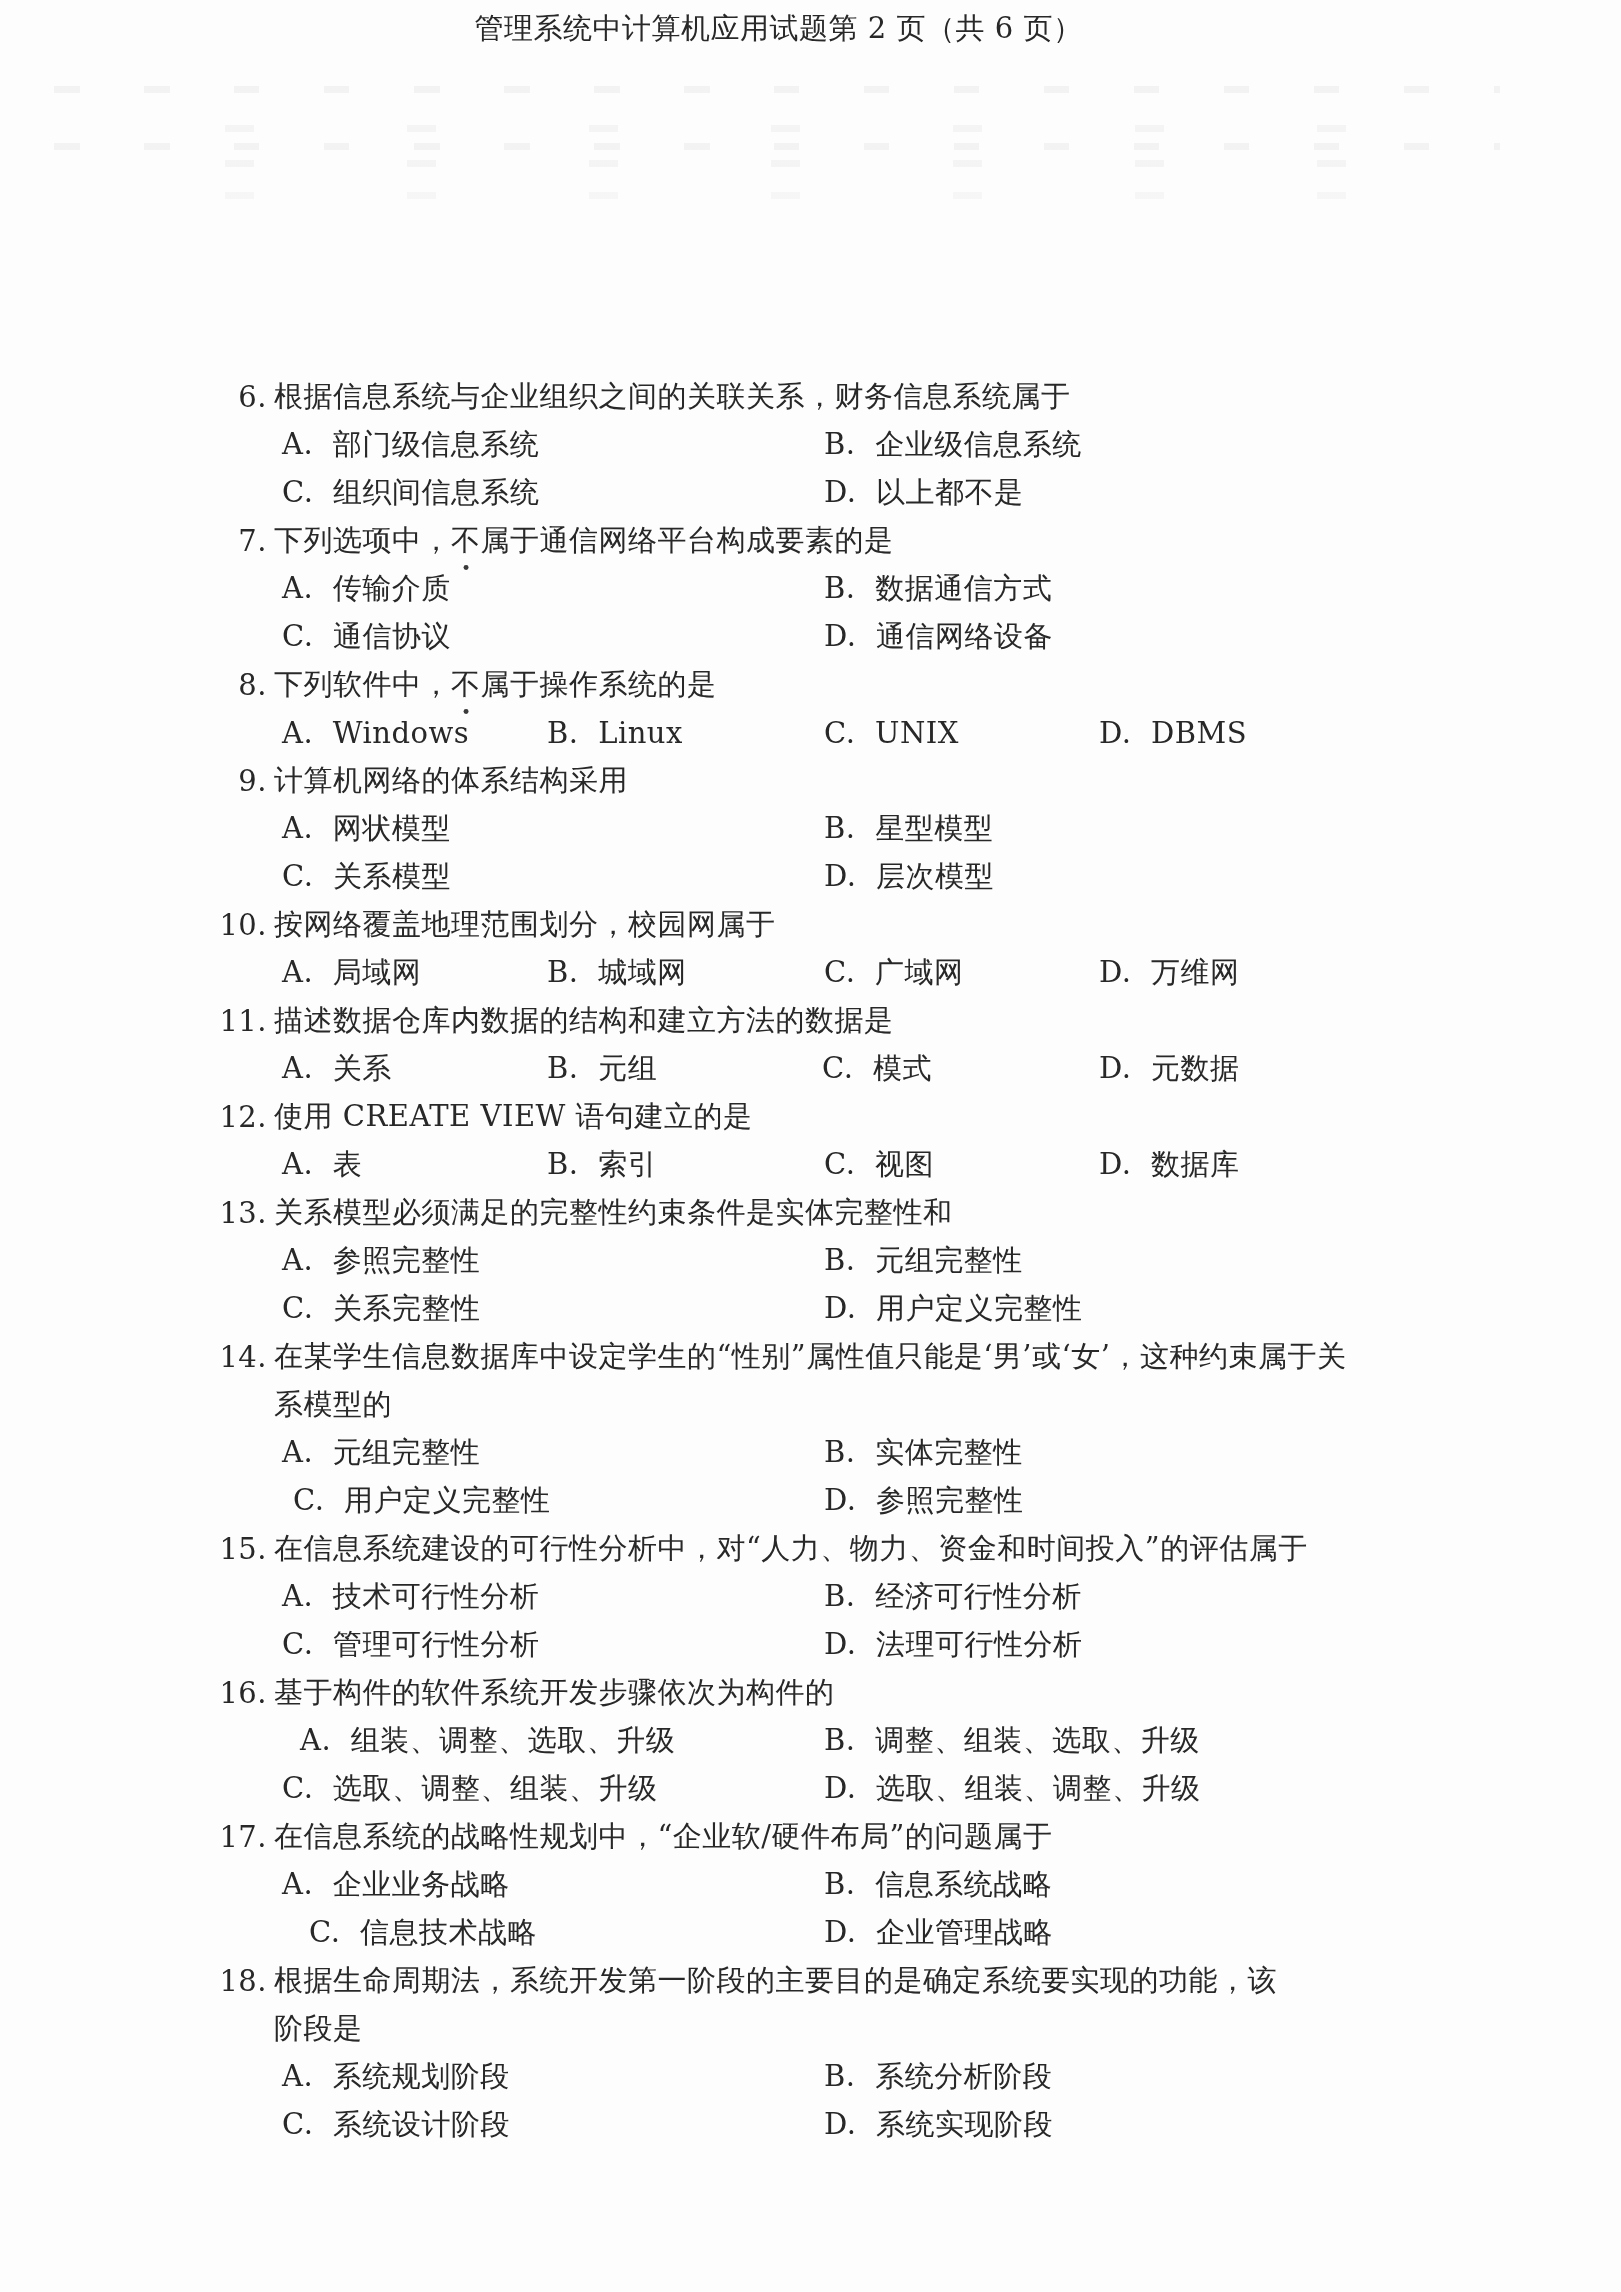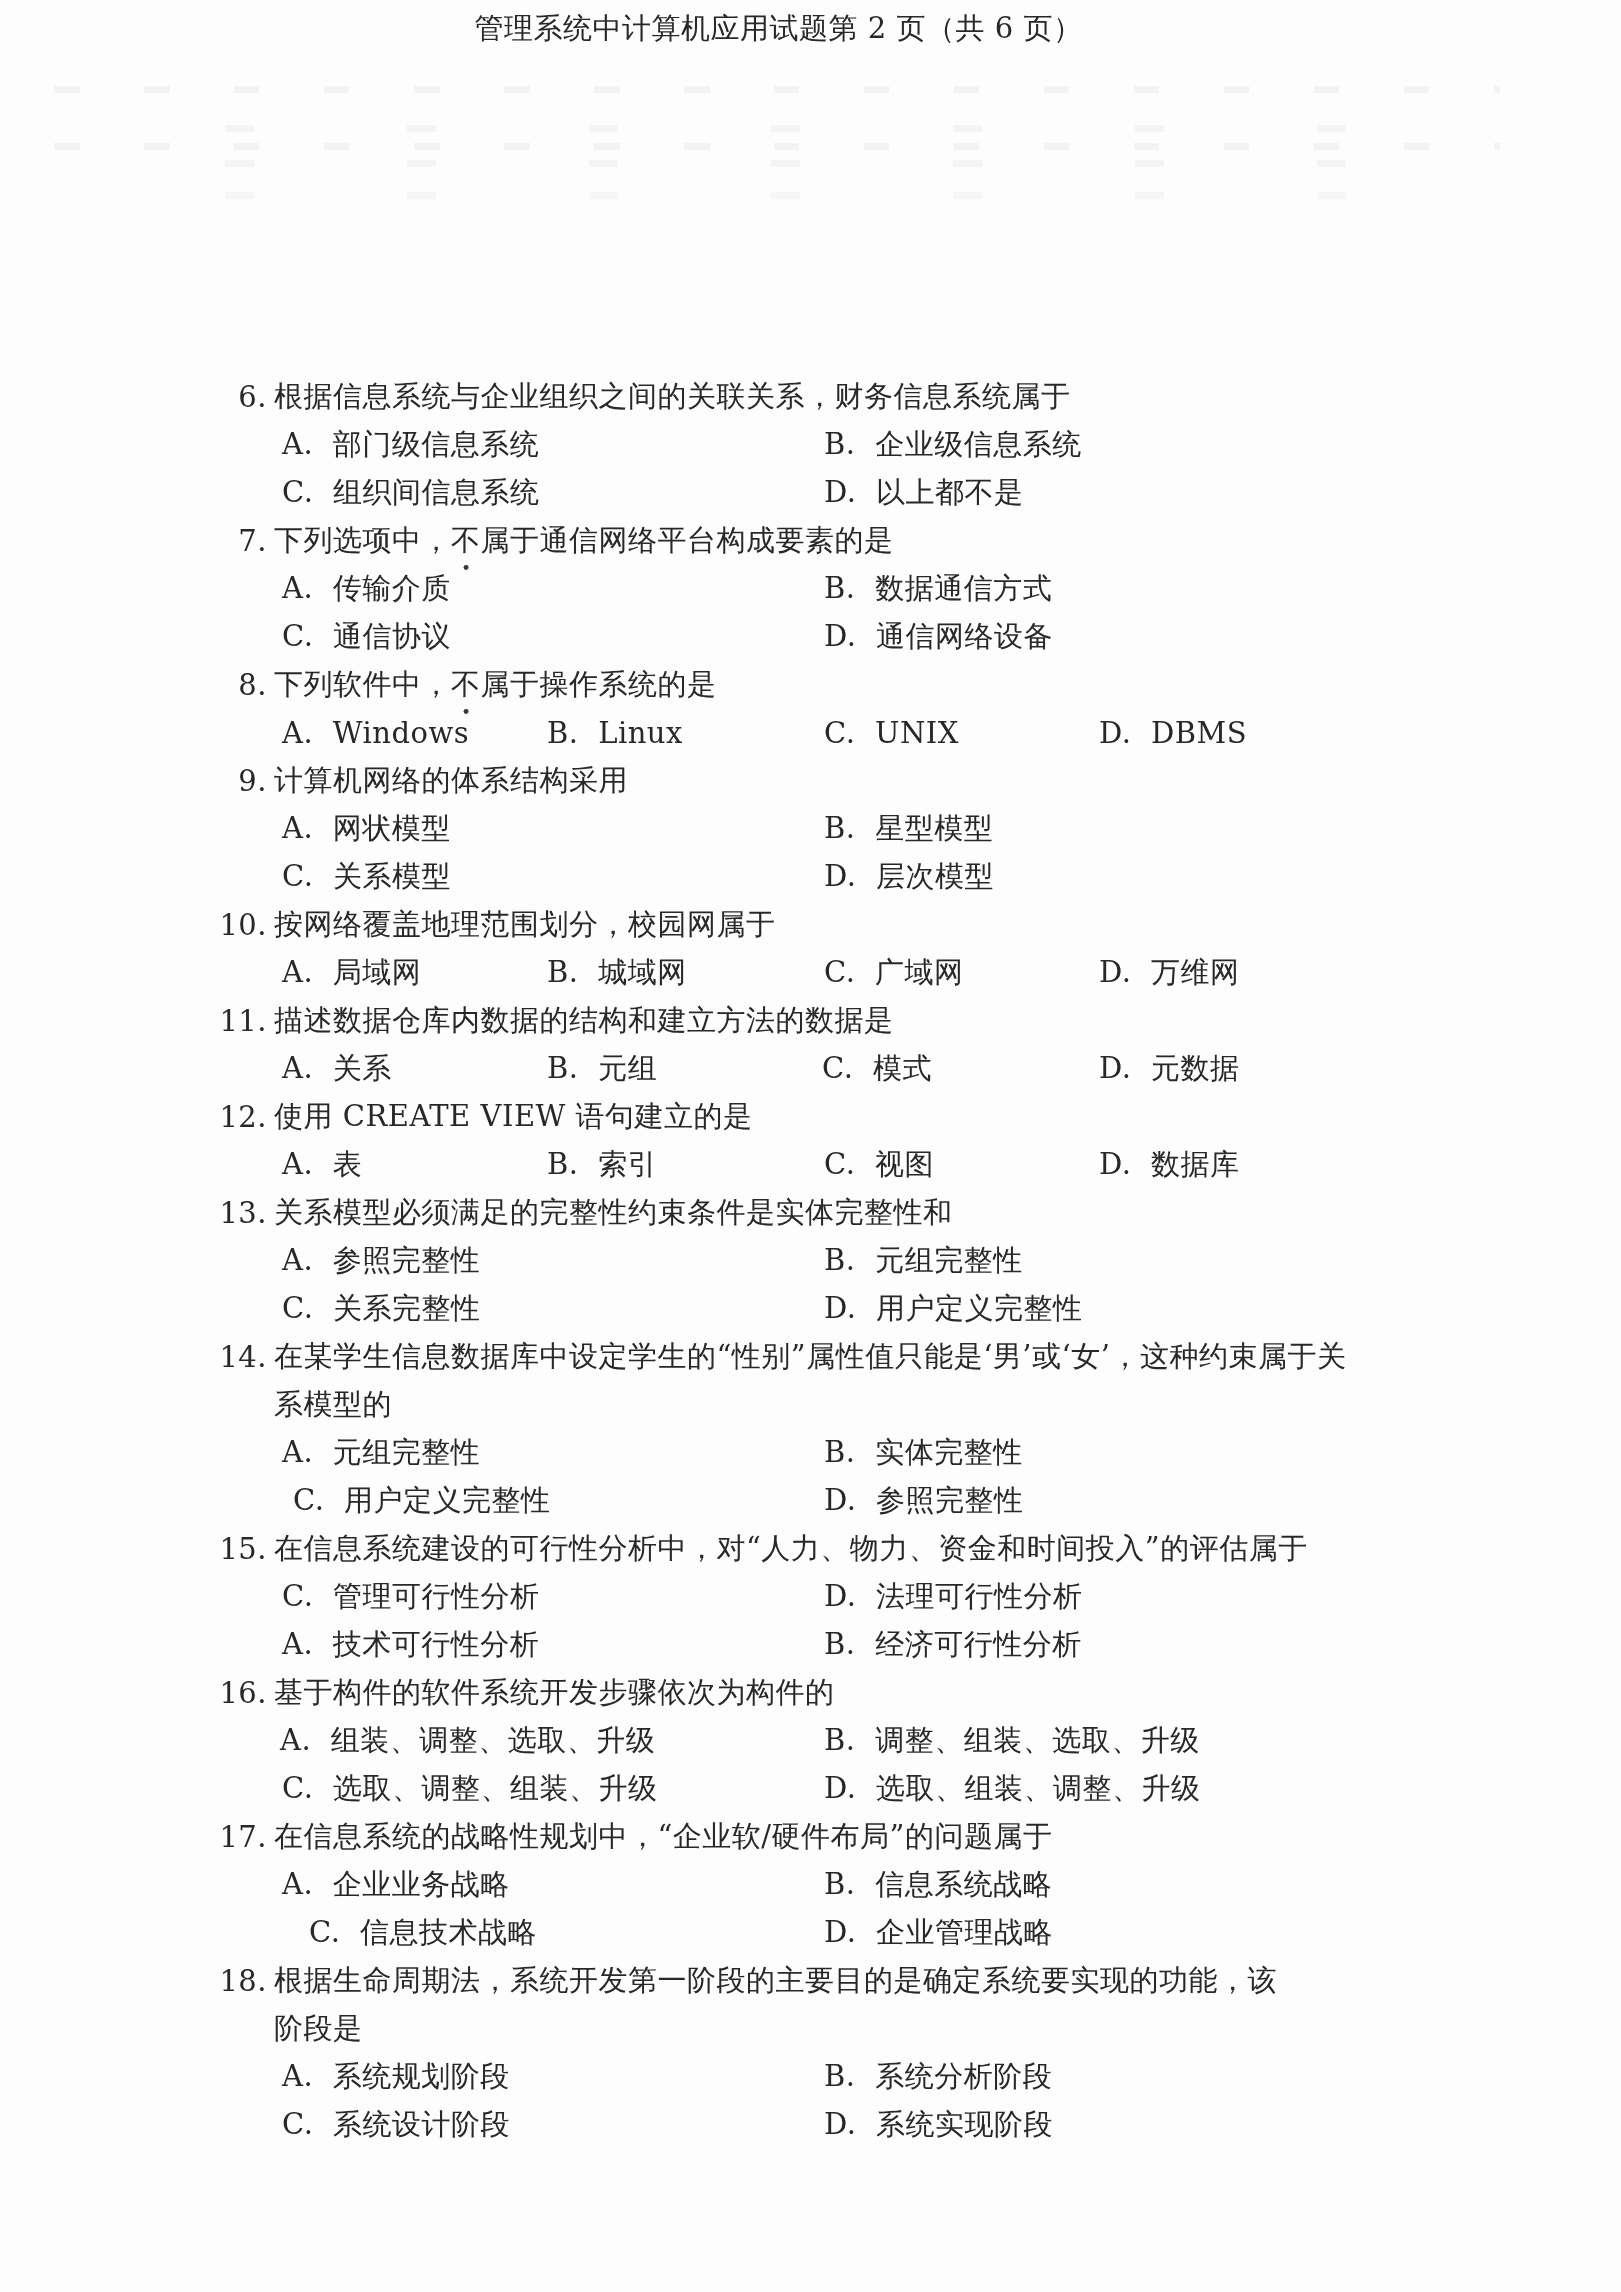--- a/index.html
+++ b/index.html
@@ -218,35 +218,35 @@
           <span class="opt" style="left: 293px;"><span class="opt-label">C.</span><span class="opt-text">用户定义完整性</span></span>
           <span class="opt" style="left: 824px;"><span class="opt-label">D.</span><span class="opt-text">参照完整性</span></span>
         </div>
       </div>
       <div class="q-group">
         <div class="line">
           <span class="qnum">15.</span>
           <span class="qtext"><span>在信息系统建设的可行性分析中，对“人力、物力、资金和时间投入”的评估属于</span></span>
         </div>
         <div class="line">
+          <span class="opt" style="left: 282px;"><span class="opt-label">A.</span><span class="opt-text">技术可行性分析</span></span>
+          <span class="opt" style="left: 824px;"><span class="opt-label">B.</span><span class="opt-text">经济可行性分析</span></span>
+        </div>
+        <div class="line">
           <span class="opt" style="left: 282px;"><span class="opt-label">C.</span><span class="opt-text">管理可行性分析</span></span>
           <span class="opt" style="left: 824px;"><span class="opt-label">D.</span><span class="opt-text">法理可行性分析</span></span>
         </div>
-        <div class="line">
-          <span class="opt" style="left: 282px;"><span class="opt-label">A.</span><span class="opt-text">技术可行性分析</span></span>
-          <span class="opt" style="left: 824px;"><span class="opt-label">B.</span><span class="opt-text">经济可行性分析</span></span>
-        </div>
       </div>
       <div class="q-group">
         <div class="line">
           <span class="qnum">16.</span>
           <span class="qtext"><span>基于构件的软件系统开发步骤依次为构件的</span></span>
         </div>
         <div class="line">
-          <span class="opt" style="left: 280px; text-align: right;"><span class="opt-label">A.</span><span class="opt-text">组装、调整、选取、升级</span></span>
+          <span class="opt" style="left: 300px; text-align: right;"><span class="opt-label">A.</span><span class="opt-text">组装、调整、选取、升级</span></span>
           <span class="opt" style="left: 824px;"><span class="opt-label">B.</span><span class="opt-text">调整、组装、选取、升级</span></span>
         </div>
         <div class="line">
           <span class="opt" style="left: 282px;"><span class="opt-label">C.</span><span class="opt-text">选取、调整、组装、升级</span></span>
           <span class="opt" style="left: 824px;"><span class="opt-label">D.</span><span class="opt-text">选取、组装、调整、升级</span></span>
         </div>
       </div>
       <div class="q-group">
         <div class="line">
           <span class="qnum">17.</span>

